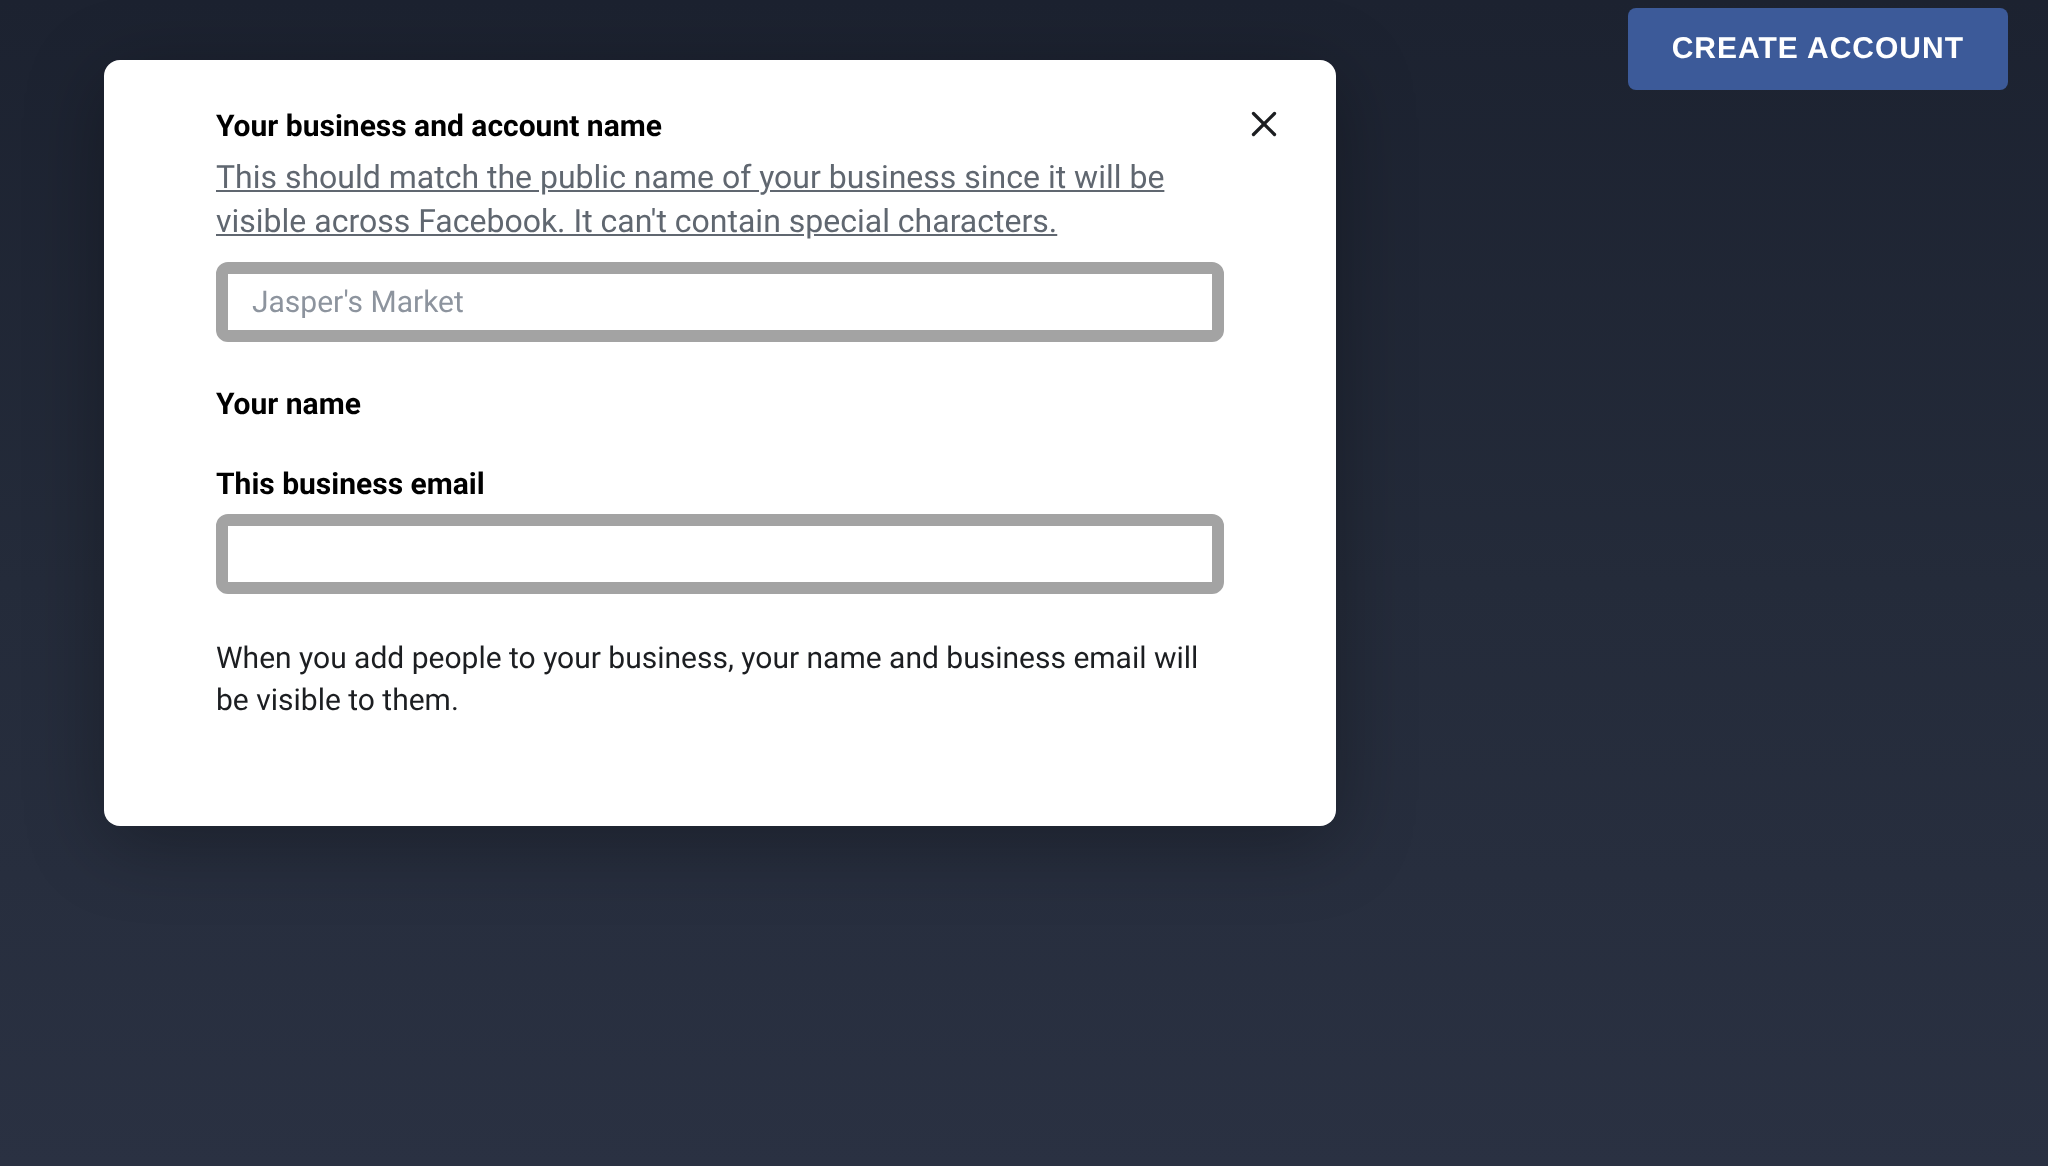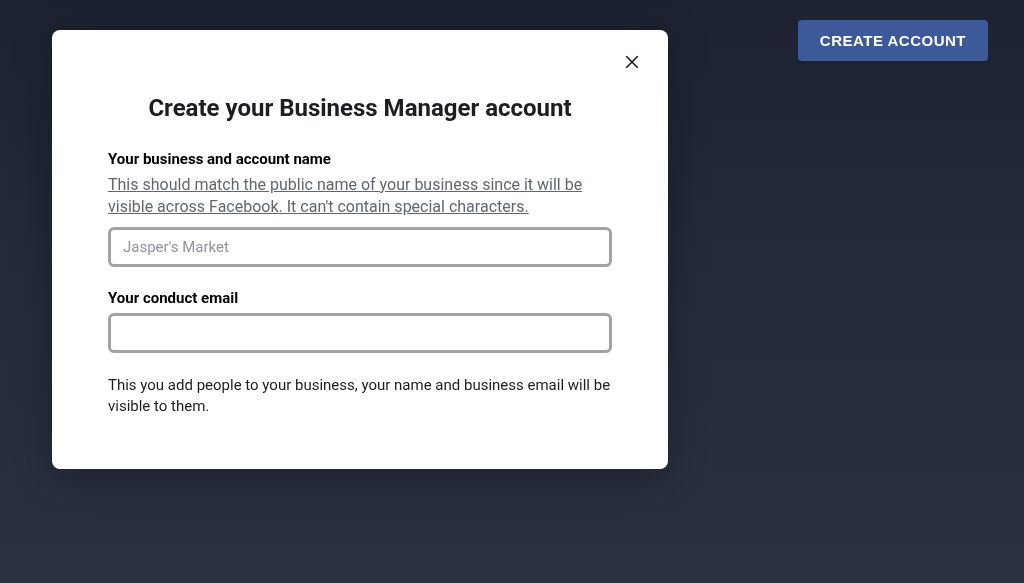--- a/index.html
+++ b/index.html
@@ -7,22 +7,22 @@
       width: 1024px;
       height: 583px;
       font-family: -apple-system, BlinkMacSystemFont, "Segoe UI", Roboto, Helvetica, Arial, sans-serif;
       background: linear-gradient(180deg, #1c2230 0%, #242b3a 50%, #2a3142 100%);
       position: relative;
       overflow: hidden;
     }
     .topbar {
       position: absolute;
       top: 0;
-      right: 16px;
-      padding: 20px 20px 0 0;
+      right: 0;
+      padding: 4px 20px 0 0;
     }
     .create-account-btn {
       background: #3c5a99;
       color: #fff;
       border: none;
       border-radius: 4px;
       padding: 12px 22px;
       font-size: 15px;
       font-weight: 600;
       letter-spacing: 0.5px;
@@ -71,21 +71,21 @@
     .field-helper {
       font-size: 16px;
       color: #606770;
       line-height: 1.35;
       margin-bottom: 10px;
       text-decoration: underline;
     }
     .text-input {
       width: 100%;
       height: 40px;
-      border: 3px solid #a3a3a3;
+      border: 6px solid #a3a3a3;
       border-radius: 6px;
       padding: 0 12px;
       font-size: 15px;
       color: #1c1e21;
       font-family: inherit;
     }
     .text-input::placeholder { color: #8d949e; }
     .visibility-note {
       font-size: 15px;
       color: #1c1e21;
@@ -101,31 +101,31 @@
 </div>
 
 <div class="modal">
   <button class="close-btn">
     <svg viewBox="0 0 24 24" fill="none" stroke="currentColor" stroke-width="2.2" stroke-linecap="round">
       <line x1="5" y1="5" x2="19" y2="19"></line>
       <line x1="19" y1="5" x2="5" y2="19"></line>
     </svg>
   </button>
 
-  <h1 class="modal-title">Create your Business Manager account</h1>
 
   <div class="form-group">
     <div class="field-label">Your business and account name</div>
     <div class="field-helper">This should match the public name of your business since it will be visible across Facebook. It can't contain special characters.</div>
     <input type="text" class="text-input" placeholder="Jasper's Market" style="">
   </div>
 
   <div class="form-group">
+    <div class="field-label">Your name</div>
   </div>
 
   <div class="form-group">
-    <div class="field-label">Your conduct email</div>
+    <div class="field-label">This business email</div>
     <input type="text" class="text-input" style="">
   </div>
 
-  <div class="visibility-note">This you add people to your business, your name and business email will be visible to them.</div>
+  <div class="visibility-note">When you add people to your business, your name and business email will be visible to them.</div>
 
 </div>
 
 </body></html>

